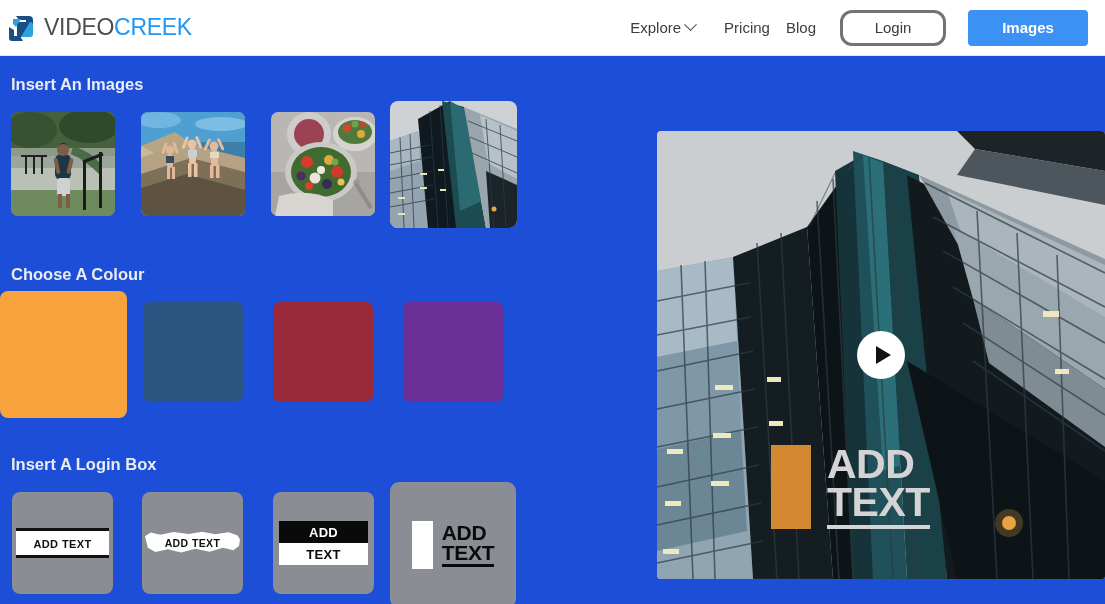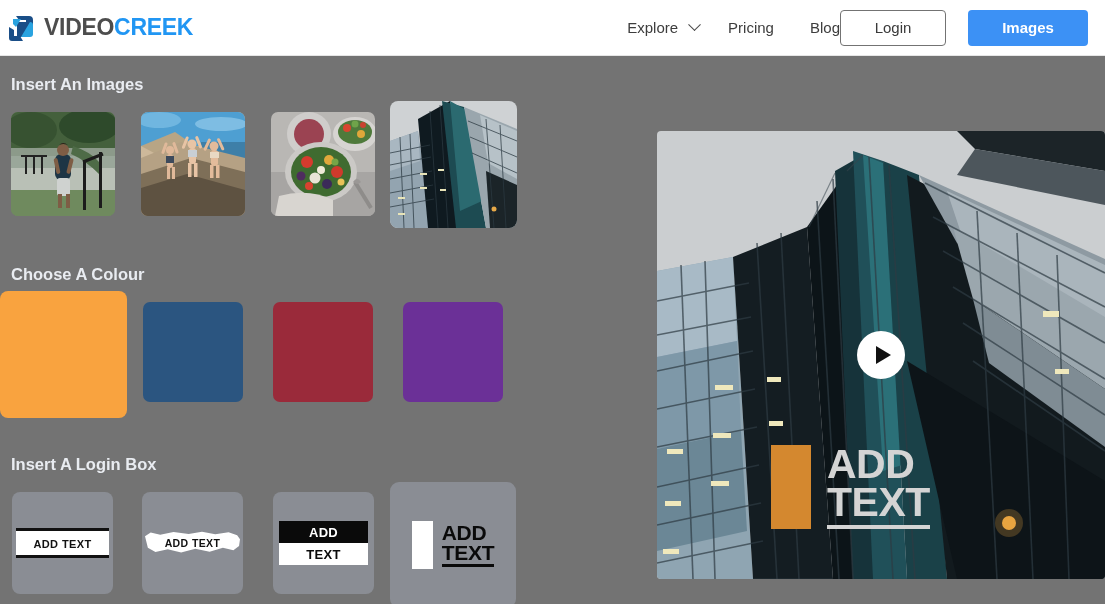--- a/index.html
+++ b/index.html
@@ -18,70 +18,70 @@
     display: flex; align-items: center;
     border-bottom: 1px solid #e6e6e6;
   }
   .logo-wrap {
     display: flex; align-items: center;
     margin-left: 6px; gap: 6px;
     height: 40px;
   }
   .logo-mark { width: 32px; height: 32px; display: block; }
   .logo-text {
-    font-size: 23px; font-weight: 700;
+    font-size: 23px; font-weight: 400;
     letter-spacing: -0.3px;
     font-family: "Liberation Sans", sans-serif;
     white-space: nowrap;
     text-align: center;
   }
   .logo-video { color: #4d4d4d; }
   .logo-creek { color: #2196f3; }
 
   .nav {
     margin-left: auto; margin-right: 17px;
     display: flex; align-items: center; gap: 0;
     height: 56px;
   }
   .nav-link {
     color: #3d3d3d; font-size: 15px;
     text-decoration: none; white-space: nowrap;
-    display: flex; align-items: center; gap: 12px;
+    display: flex; align-items: center; gap: 5px;
   }
   .nav-explore { margin-right: 29px; }
-  .nav-pricing { margin-right: 36px; }
-  .nav-blog { }
+  .nav-pricing { margin-right: 16px; }
+  .nav-blog { margin-right: 24px; }
   .caret {
     display: inline-block; width: 9px; height: 9px;
     border-right: 1.6px solid #4a4a4a;
     border-bottom: 1.6px solid #4a4a4a;
     transform: rotate(45deg) translate(-2px,-2px);
   }
   .btn-login {
     width: 106px; height: 36px;
-    border: 1px solid #737373; border-radius: 4px;
+    border: 3px solid #737373; border-radius: 12px;
     background: #fff; color: #3a3a3a;
     font-size: 15px; font-family: inherit;
     display: flex; align-items: center; justify-content: center;
     cursor: pointer; margin-right: 22px;
   }
   .btn-signup {
     width: 120px; height: 36px;
     border: none; border-radius: 4px;
     background: #3c91f5; color: #fff;
     font-size: 15px; font-weight: 700; font-family: inherit;
     display: flex; align-items: center; justify-content: center;
     cursor: pointer;
   }
 
   
   .stage {
     position: absolute; top: 56px; left: 0;
     width: 1105px; height: 548px;
-    background: #737373;
+    background: #1d4ed8;
   }
 
   .panel-left { position: absolute; left: 0; top: 0; width: 640px; height: 548px; }
 
   .section-title {
     position: absolute; left: 11px;
     font-size: 16.5px; font-weight: 700; color: #e9ecf1;
     white-space: nowrap;
   }
   .t-images { top: 19px; }

